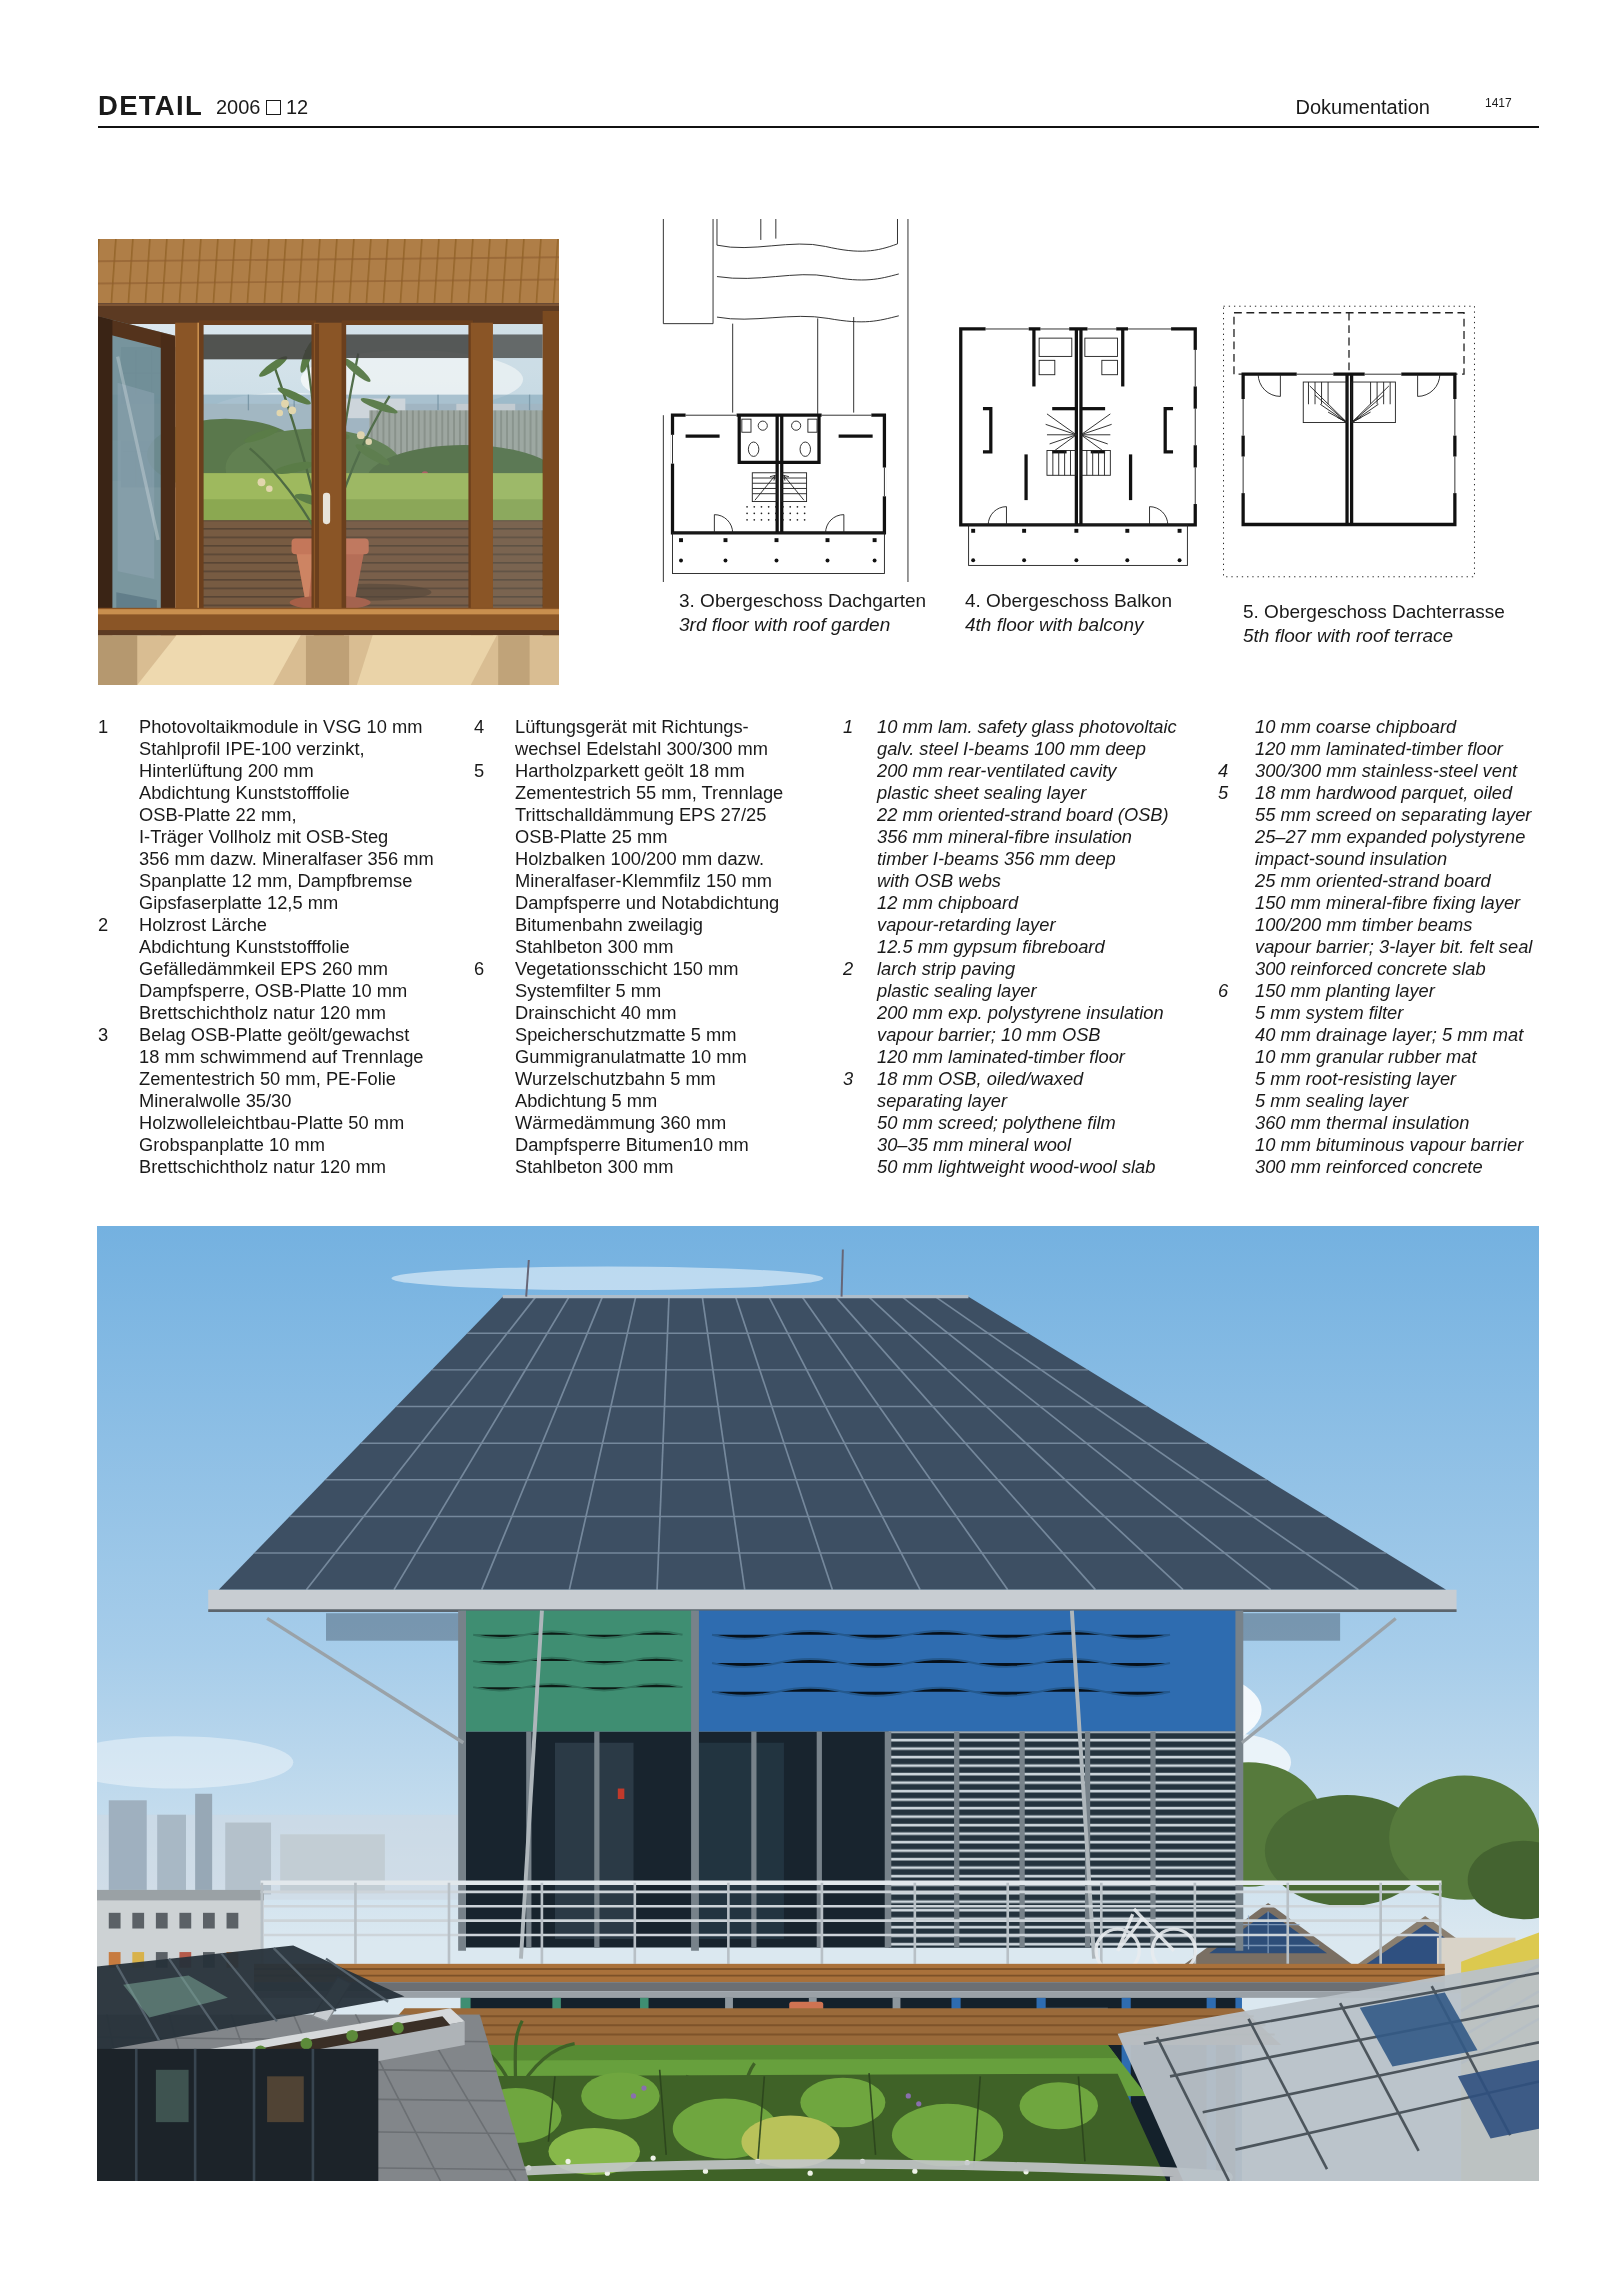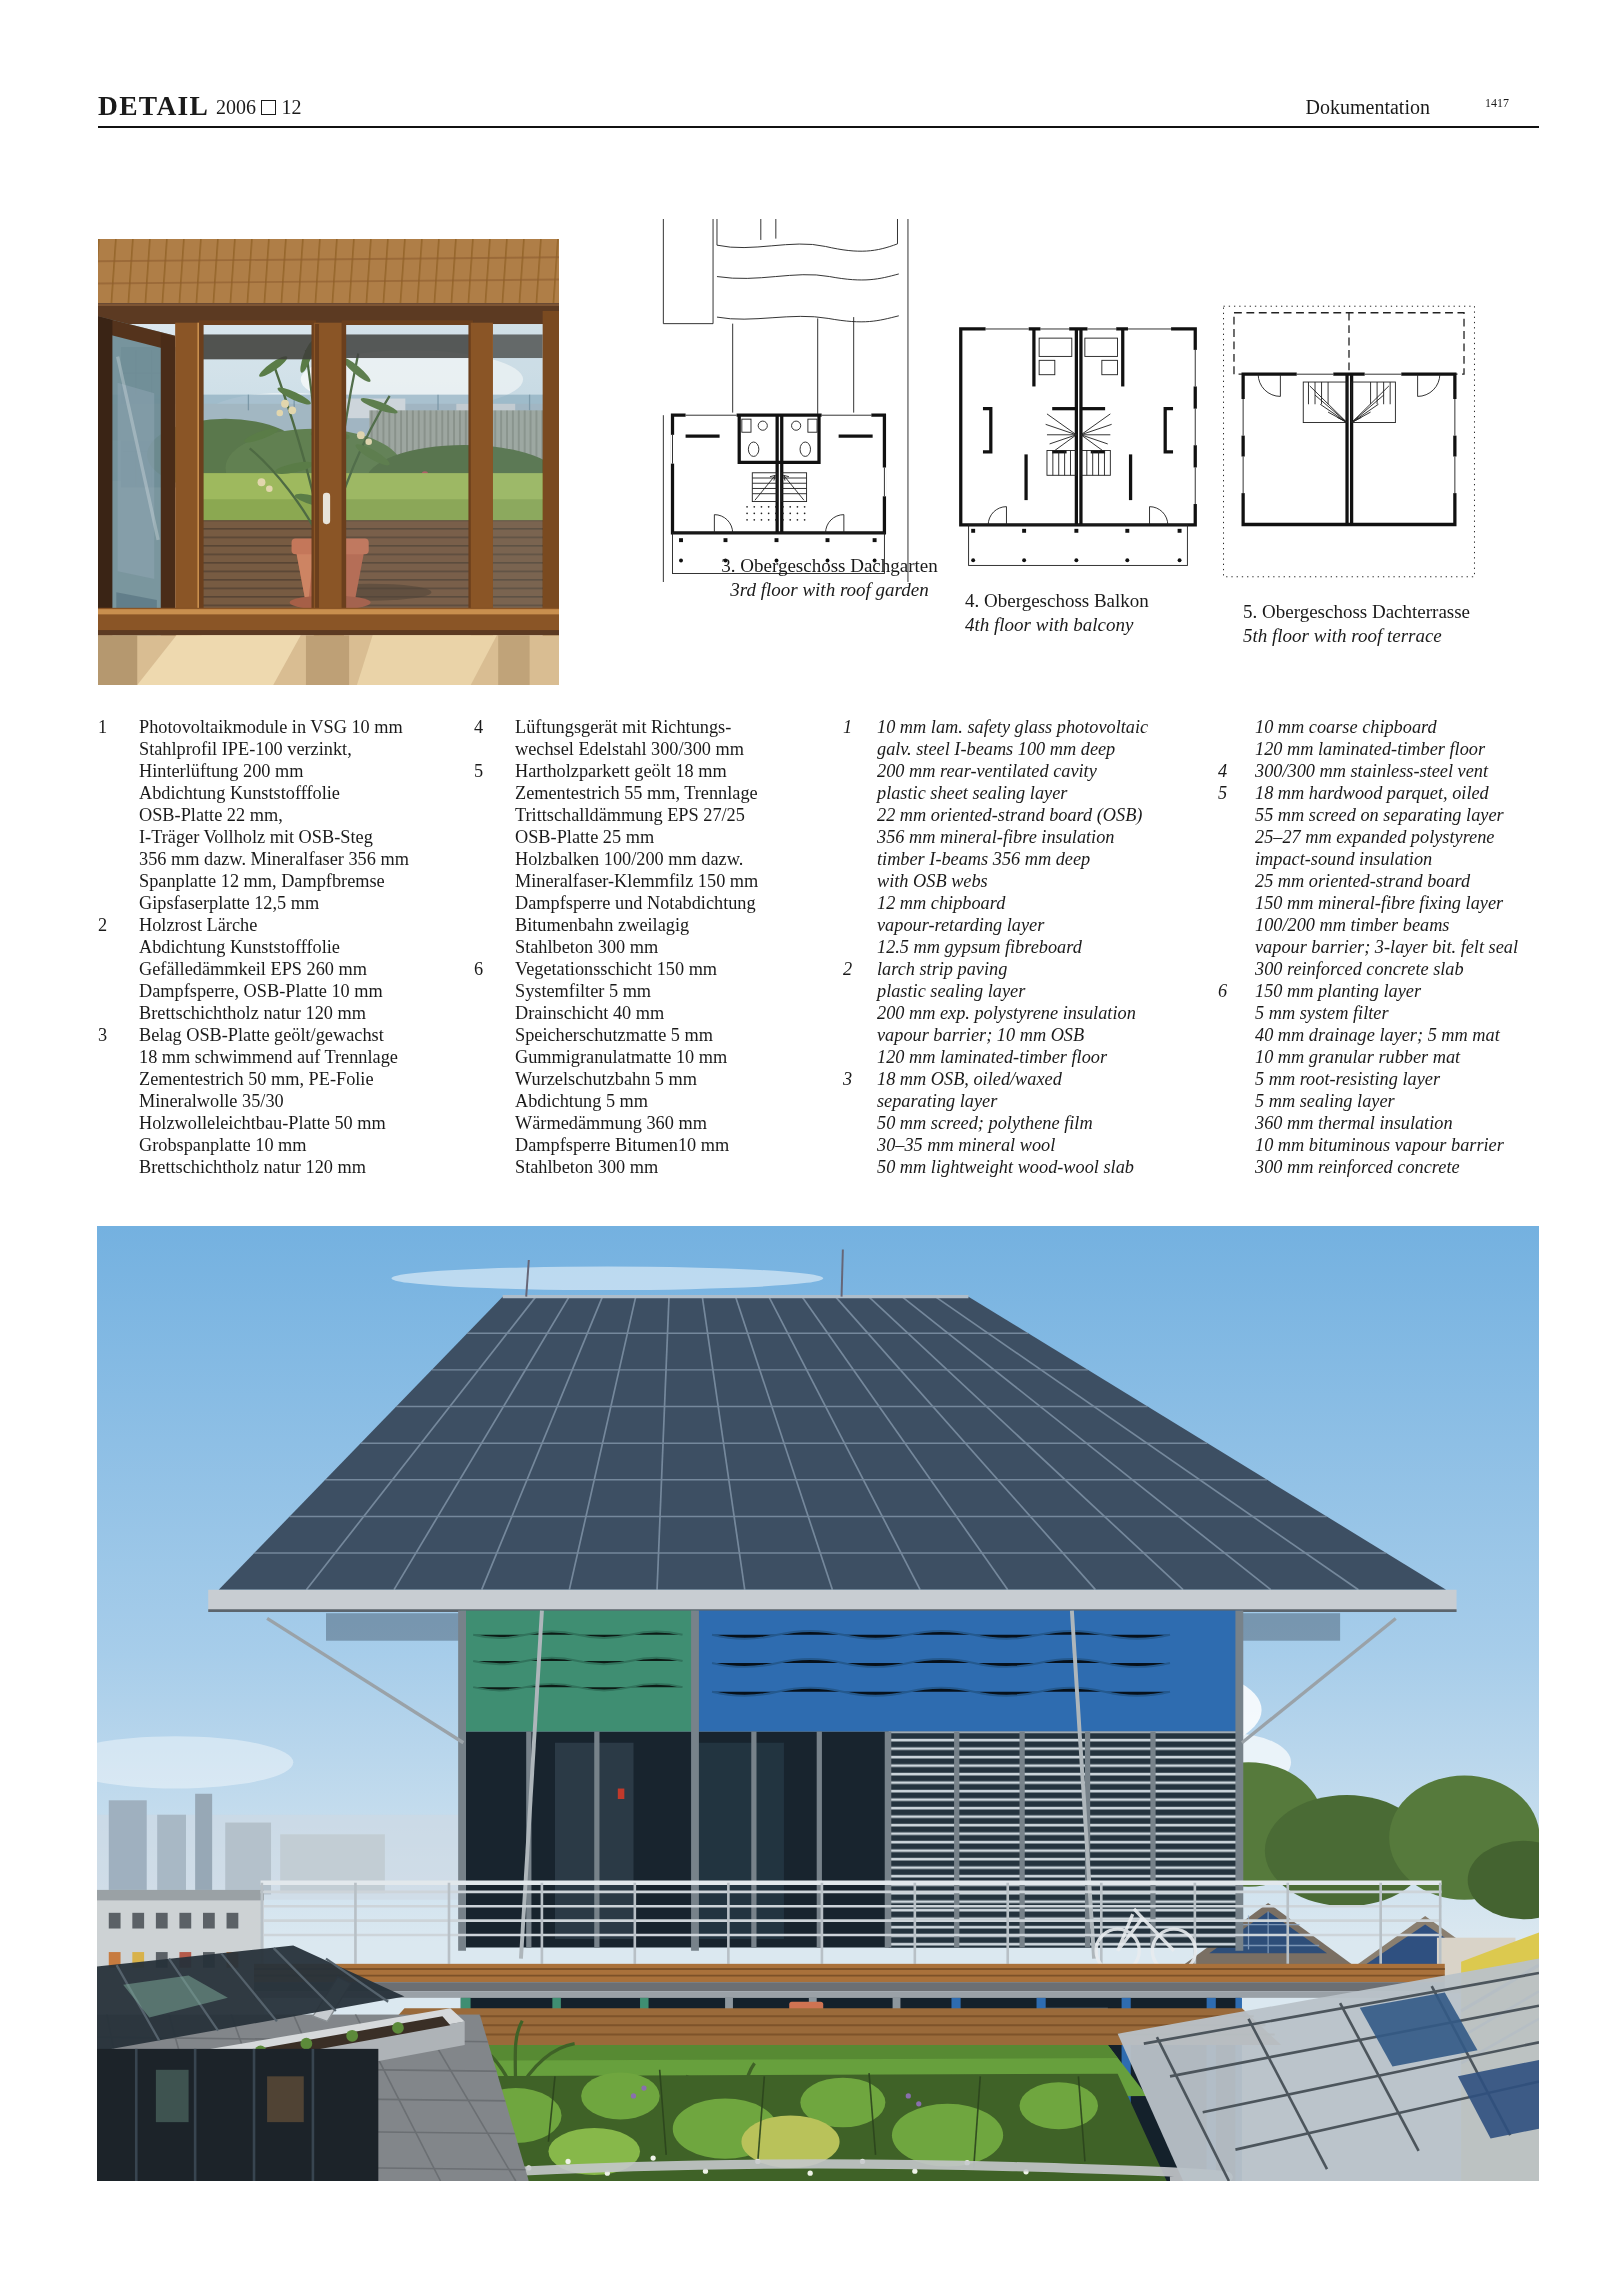--- a/index.html
+++ b/index.html
@@ -1,36 +1,36 @@
 <!DOCTYPE html>
 <html style="--roof-pv: #3d4f63; --facade-green: #3f8e72; --facade-blue: #2e6cb0; --sky: #85bce4; --lawn: #67a03d; --deck-wood: #a9713b; --terracotta: #c3674a; --paving: #82868a; --yellow-wall: #dcc94f; --frame-wood: #8a5526;font-size:10.5px"><head>
 <meta charset="utf-8">
 <style>
   html,body{margin:0;padding:0;background:#fff;}
   .page{position:relative;width:1623px;height:2295px;background:#fff;overflow:hidden;
-        font-family:Liberation Serif, serif;color:#1a1a1a;}
+        font-family:Liberation Sans, sans-serif;color:#1a1a1a;}
   
   .brand{position:absolute;left:98px;top:90px;font-size:27.5px;font-weight:bold;letter-spacing:1.3px;}
   .issue{position:absolute;left:216px;top:96px;font-size:20px;}
   .issue .box{display:inline-block;width:13px;height:13px;border:1.6px solid #1a1a1a;margin:0 5.2px;vertical-align:-0.7px;}
   .section{position:absolute;left:1247px;top:96px;width:183px;text-align:right;font-size:20px;}
   .pageno{position:absolute;left:1485px;top:96px;font-size:12px;}
   .hrule{position:absolute;left:98px;top:126px;width:1441px;height:2px;background:#111;}
   
   .fig{position:absolute;}
   .fig svg{display:block;width:100%;height:100%;}
   #photo-interior{left:98px;top:239px;width:461px;height:446px;}
   #plan3rd{left:654px;top:219px;width:262px;height:363px;}
   #plan4th{left:949px;top:309px;width:258px;height:264px;}
   #plan5th{left:1218px;top:301px;width:262px;height:281px;}
   #photo-house{left:97px;top:1226px;width:1442px;height:955px;}
   
   .cap{position:absolute;font-size:19px;line-height:23.6px;width:301px;}
   .cap .en{font-style:italic;}
-  #cap3{left:679px;top:554px;text-align:center;}
+  #cap3{left:679px;top:589px;}
   #cap4{left:965px;top:589px;}
   #cap5{left:1243px;top:600px;}
   
   .legend{position:absolute;top:716px;font-size:18.3px;line-height:22px;}
   .lrow{display:flex;}
   .lnum{flex:0 0 41px;}
   .lt{white-space:nowrap;}
   .legend.en{font-style:italic;}
   #lc1{left:98px;width:370px;}
   #lc2{left:474px;width:363px;}

